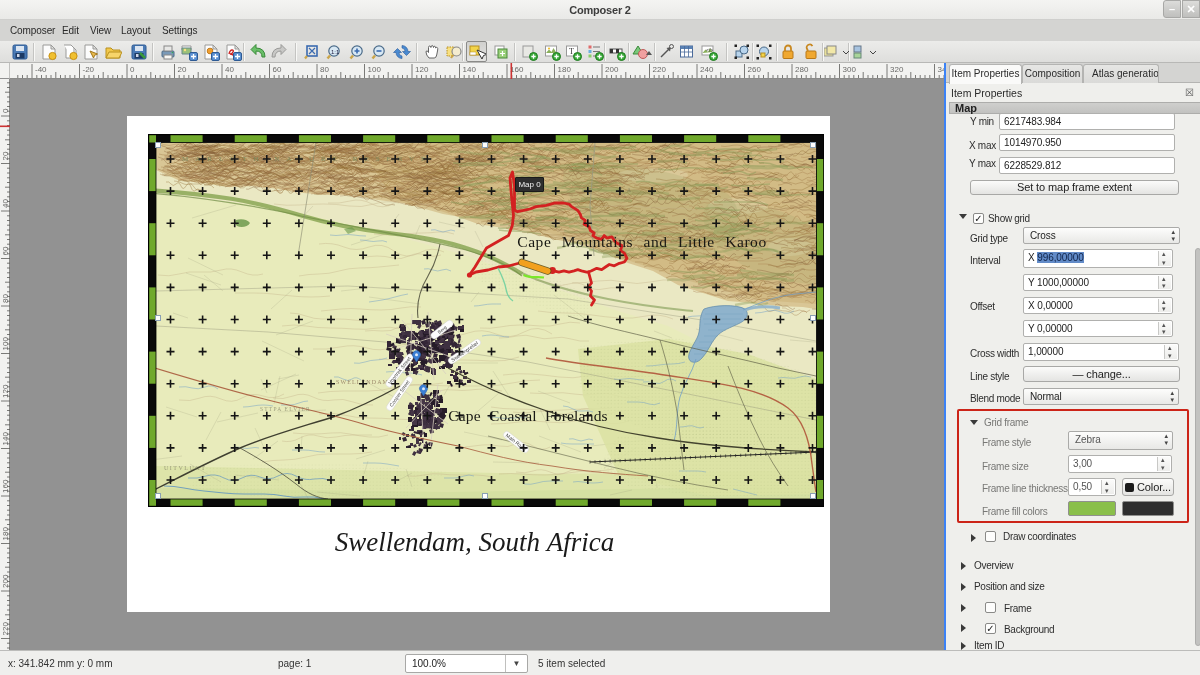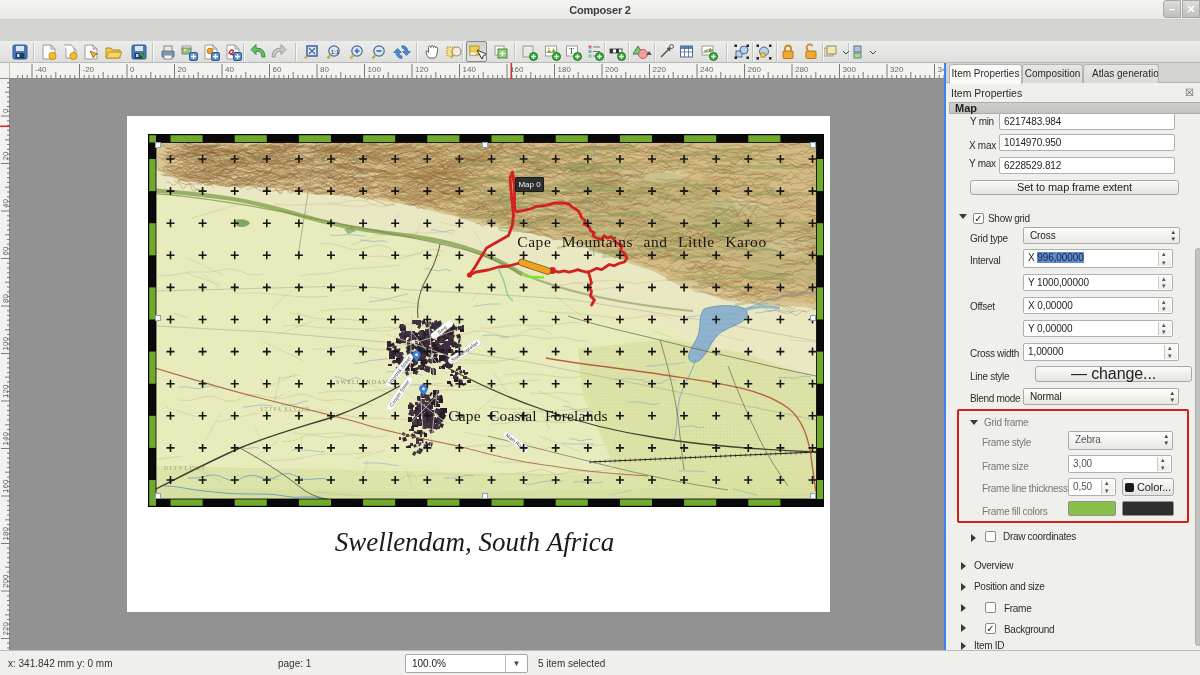--- a/index.html
+++ b/index.html
@@ -53,20 +53,27 @@
 #zoombox { position:absolute; left:405px; top:3px; width:123px; height:19px; background:#fff; border:1px solid #a8a8a6; border-radius:2px; font-size:10px; padding:3px 0 0 6px; color:#222; }
 #zoombox .da { position:absolute; right:0; top:0; width:22px; height:17px; border-left:1px solid #c0c0be; font-size:8px; text-align:center; line-height:17px; color:#444; }
 .sep { position:absolute; top:2px; width:2px; height:18px; border-left:1px solid #c4c4c2; border-right:1px solid #f8f8f6; }
 </style></head>
 <body>
 <div id="app">
 <div id="titlebar" class="abs">
       <div class="t">Composer 2</div>
 <div class="winbtn" style="right:19px;border-radius:3px 0 0 3px">–</div>
 <div class="winbtn" style="right:0px">✕</div>
+    </div>
+<div id="menubar" class="abs">
+<span style="left:10px">Composer</span>
+      <span style="left:62px">Edit</span>
+<span style="left:90px">View</span>
+      <span style="left:121px">Layout</span>
+<span style="left:162px">Settings</span>
     </div>
 <div id="toolbar" class="abs">
       <div class="sep" style="left:33px"></div>
       <div class="sep" style="left:152px"></div>
       <div class="sep" style="left:243px"></div>
       <div class="sep" style="left:295px"></div>
       <div class="sep" style="left:416px"></div>
       <div class="sep" style="left:462px"></div>
       <div class="sep" style="left:514px"></div>
       <div class="sep" style="left:604px"></div>
@@ -1004,21 +1011,21 @@
       <div class="dd" style="left:77px;top:164px;width:157px;height:17px;">Cross<span class="ar">▴<br>▾</span></div>
       <div class="lbl" style="left:24px;top:192px">Interval</div>
       <div class="input" style="left:77px;top:186px;width:150px;height:19px">X&nbsp;<span style="background:#628bc8;color:#10244a">996,00000</span><div class="spin"></div></div>
       <div class="input" style="left:77px;top:211px;width:150px;height:17px">Y 1000,00000<div class="spin"></div></div>
       <div class="lbl" style="left:24px;top:238px">Offset</div>
       <div class="input" style="left:77px;top:234px;width:150px;height:17px">X 0,00000<div class="spin"></div></div>
       <div class="input" style="left:77px;top:257px;width:150px;height:17px">Y 0,00000<div class="spin"></div></div>
       <div class="lbl" style="left:24px;top:285px">Cross width</div>
       <div class="input" style="left:77px;top:280px;width:156px;height:18px">1,00000<div class="spin"></div></div>
       <div class="lbl" style="left:24px;top:308px">Line style</div>
-      <div class="btn" style="left:89px;top:303px;width:157px;height:16px;font-size:16px;line-height:14px">— change...</div>
+      <div class="btn" style="left:77px;top:303px;width:157px;height:16px;font-size:11px;line-height:14px">— change...</div>
       <div class="lbl" style="left:24px;top:330px">Blend mode</div>
       <div class="dd" style="left:77px;top:325px;width:156px;height:17px;">Normal<span class="ar">▴<br>▾</span></div>
       <div id="redbox"></div>
       <div class="tri down" style="left:24px;top:357px"></div>
       <div class="glbl" style="left:38px;top:354px">Grid frame</div>
       <div class="glbl" style="left:36px;top:374px">Frame style</div>
       <div class="dd" style="left:122px;top:368px;width:105px;height:19px;color:#555">Zebra<span class="ar">▴<br>▾</span></div>
       <div class="glbl" style="left:36px;top:398px">Frame size</div>
       <div class="input" style="left:122px;top:392px;width:104px;height:18px"><span style="color:#555">3,00</span><div class="spin"></div></div>
       <div class="glbl" style="left:36px;top:420px">Frame line thickness</div>

